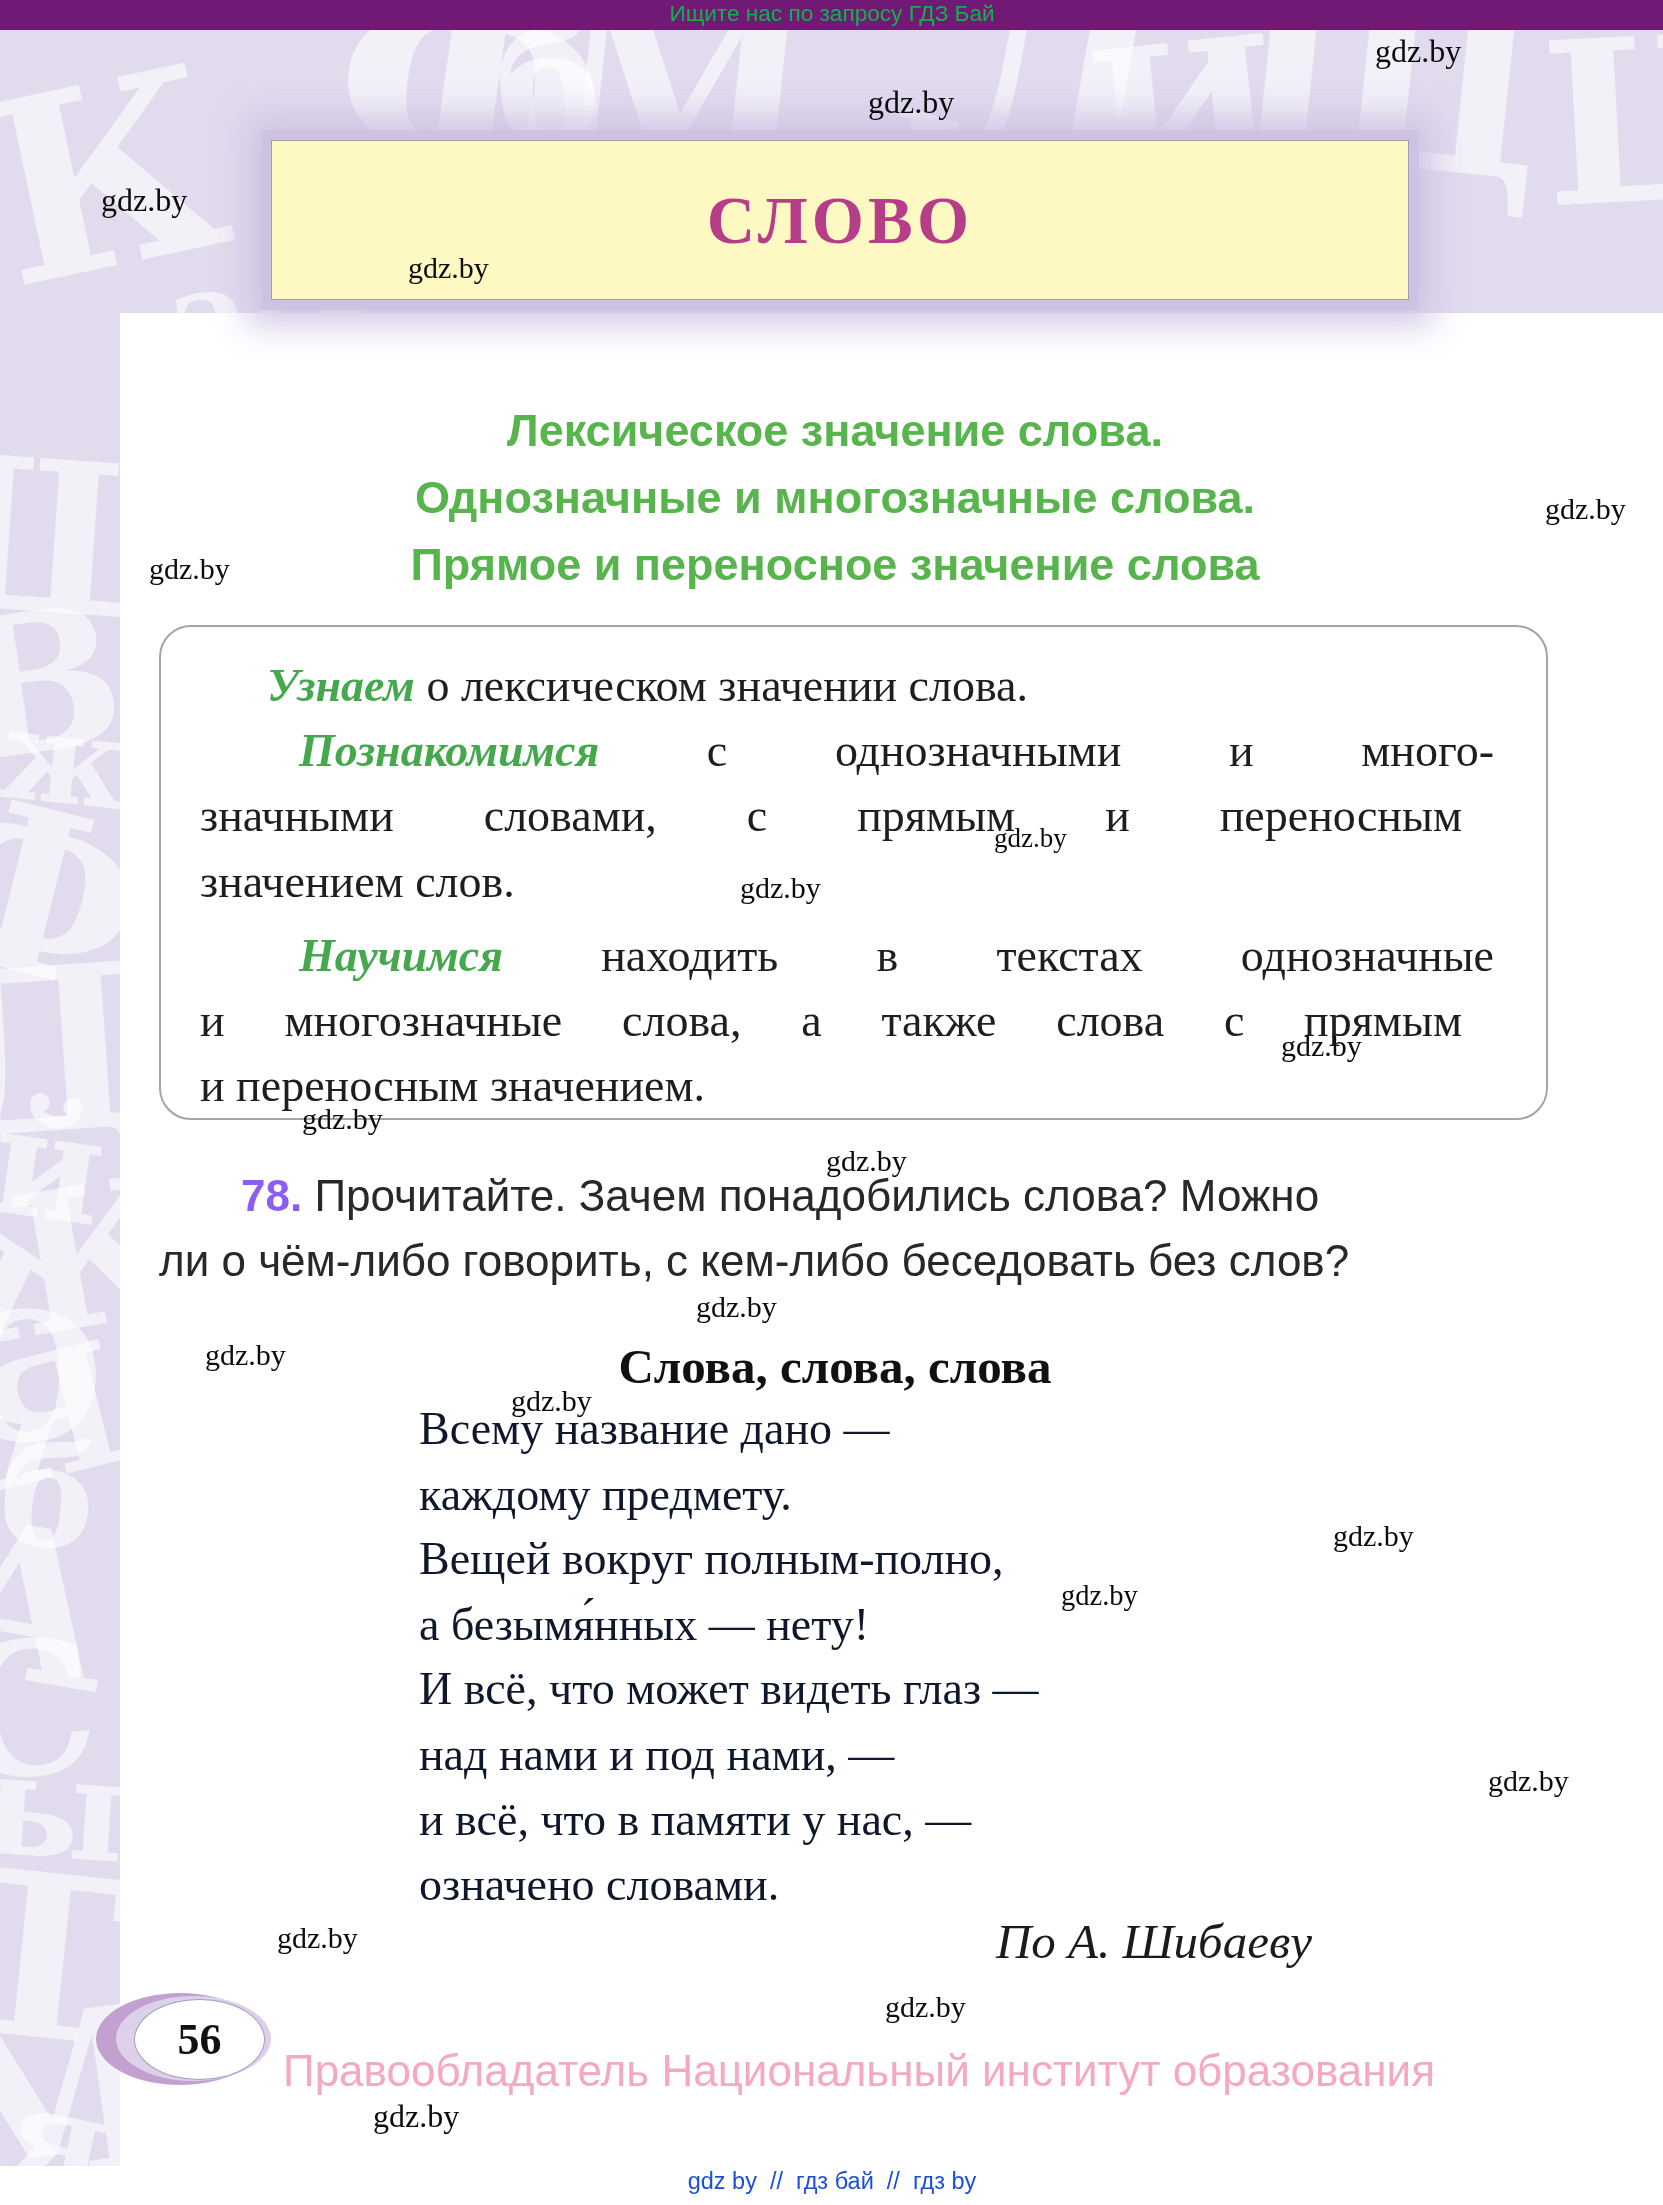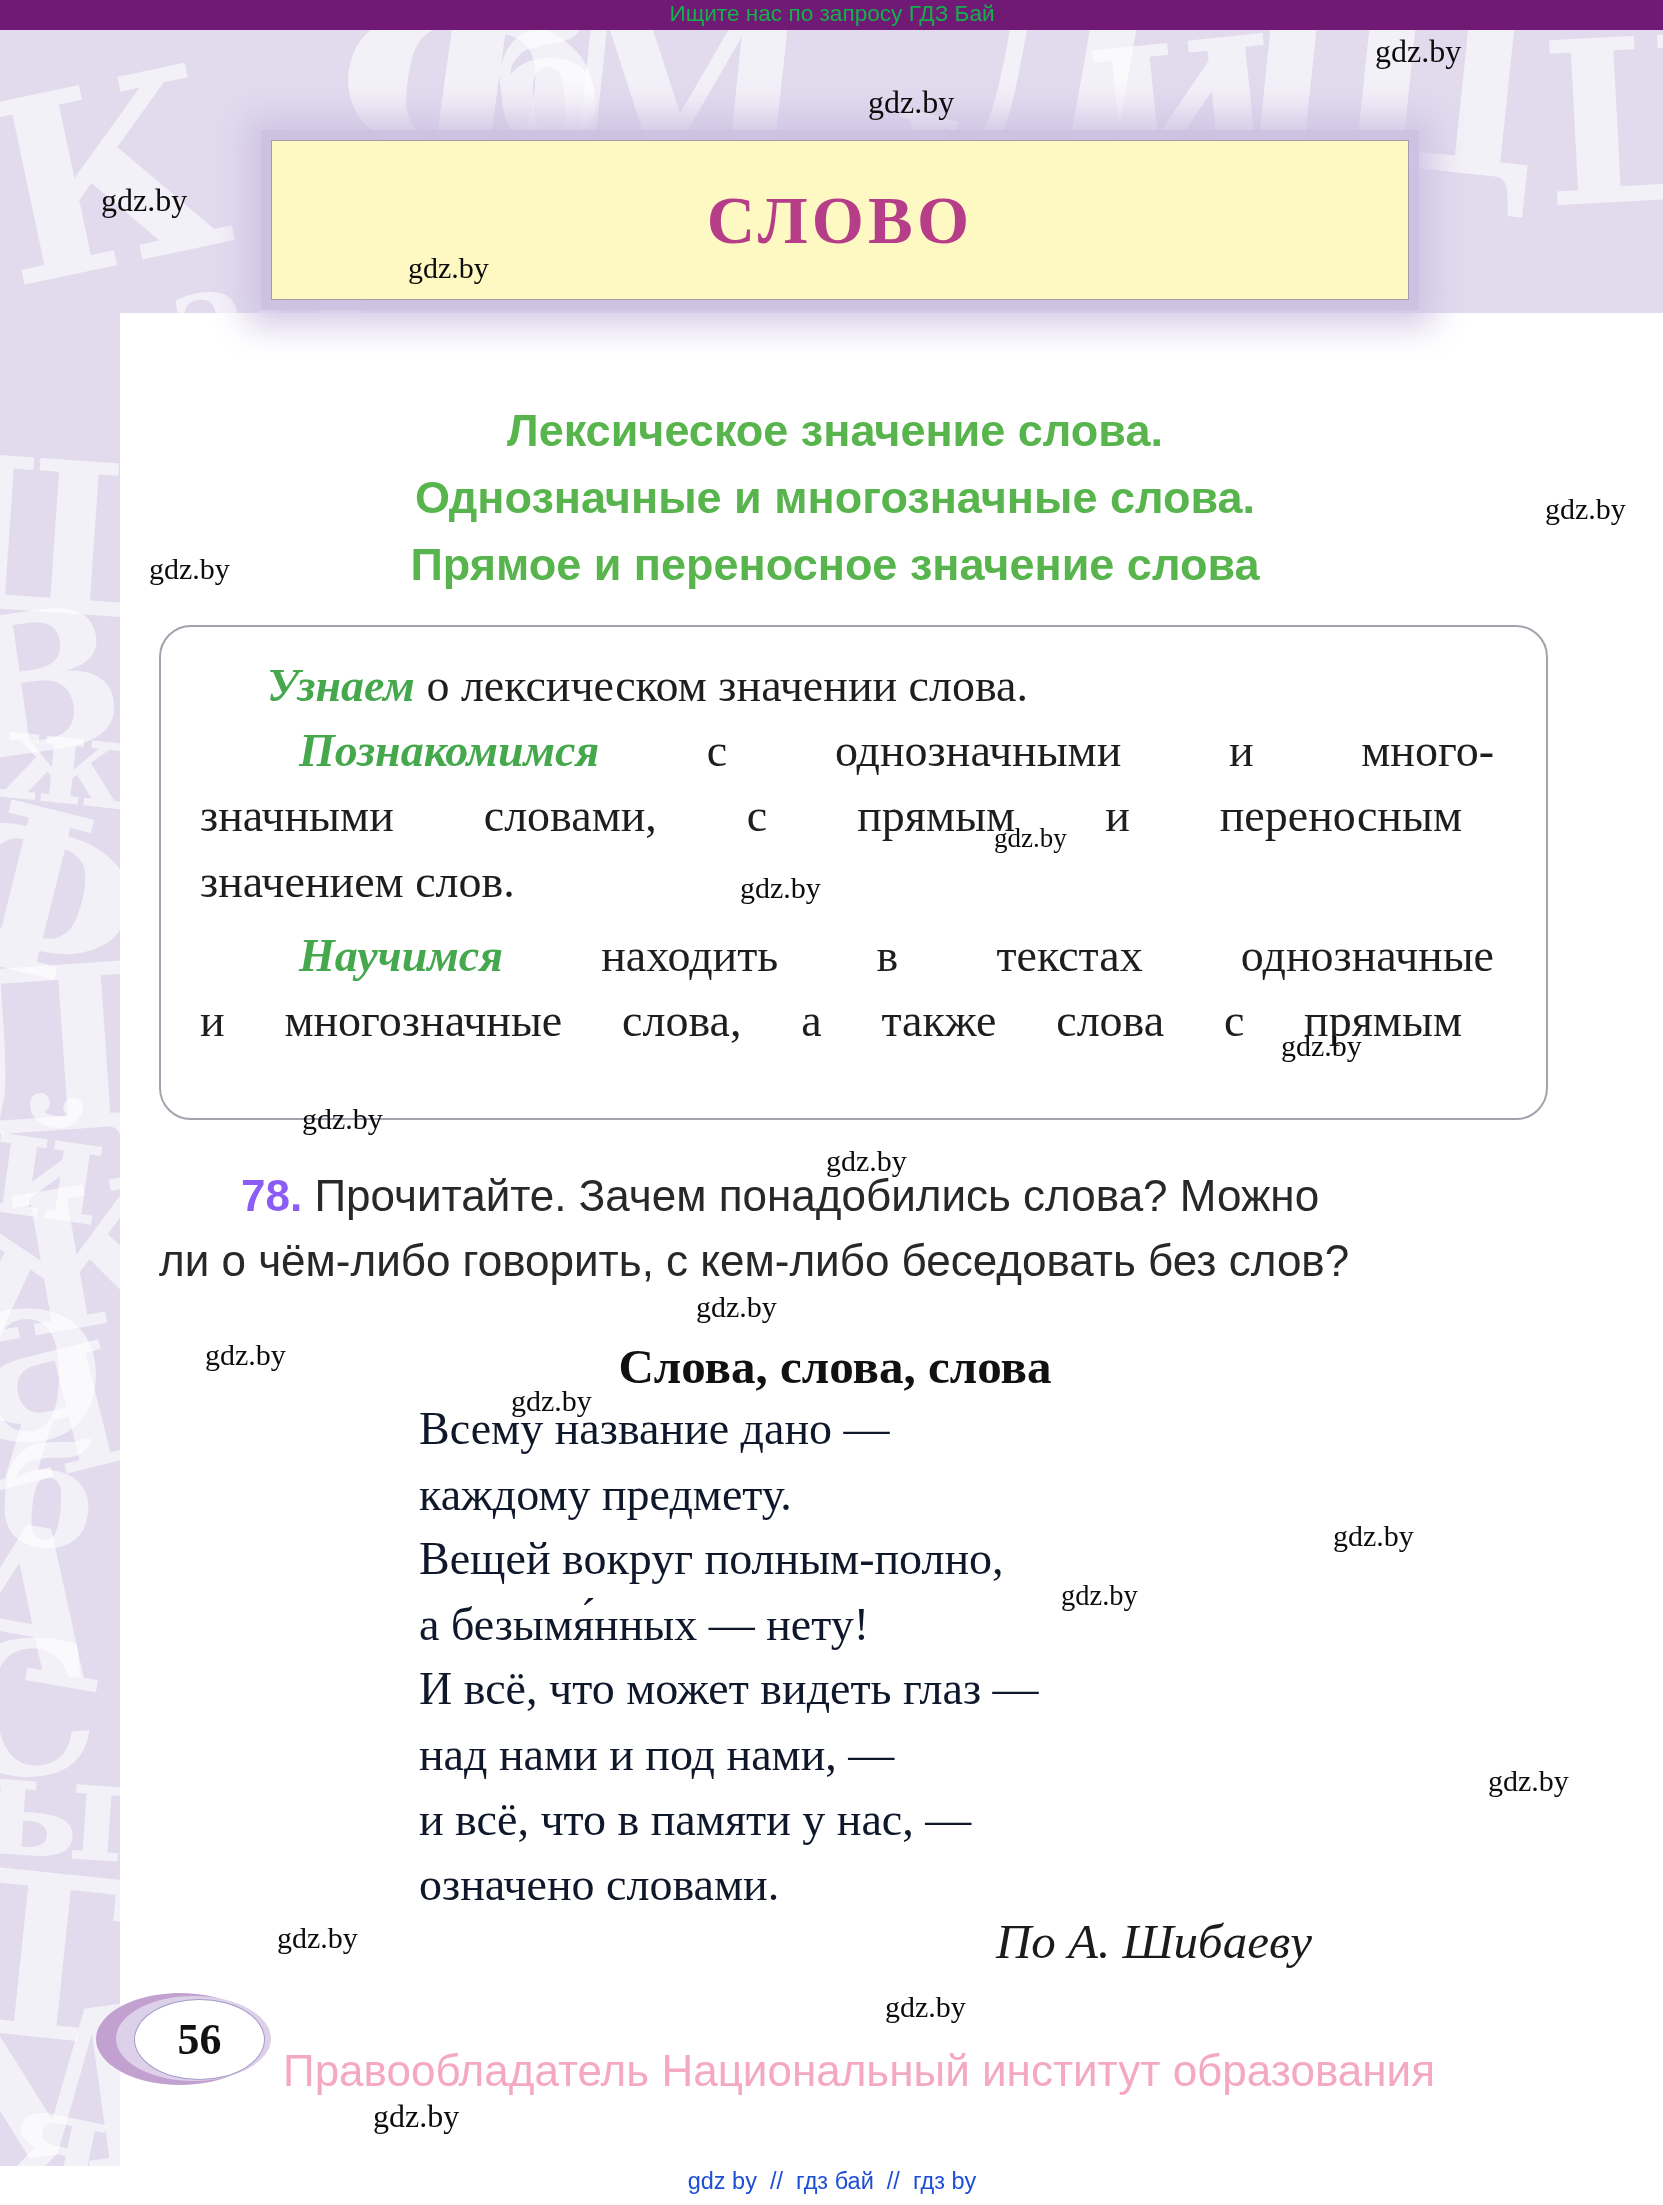--- a/index.html
+++ b/index.html
@@ -124,20 +124,23 @@
     </div>
     <div class="inf-line" style="top:230px;">
       <span>значением слов.</span>
     </div>
     <div class="inf-line ind just w-ind" style="top:304px;">
       <span class="lead">Научимся</span><span> находить в текстах однозначные</span>
     </div>
     <div class="inf-line just w-full" style="top:369px;">
       <span>и многозначные слова, а также слова с прямым</span>
     </div>
+    <div class="inf-line" style="top:434px;">
+      <span>и переносным значением.</span>
+    </div>
   </div>
 
   <div class="ex-line" style="left:241px;top:1172px;">
     <span class="ex-num">78.</span><span> Прочитайте. Зачем понадобились слова? Можно</span>
   </div>
   <div class="ex-line" style="left:159px;top:1237px;">
     <span>ли о чём-либо говорить, с кем-либо беседовать без слов?</span>
   </div>
 
   <div class="poem-title">Слова, слова, слова</div>

